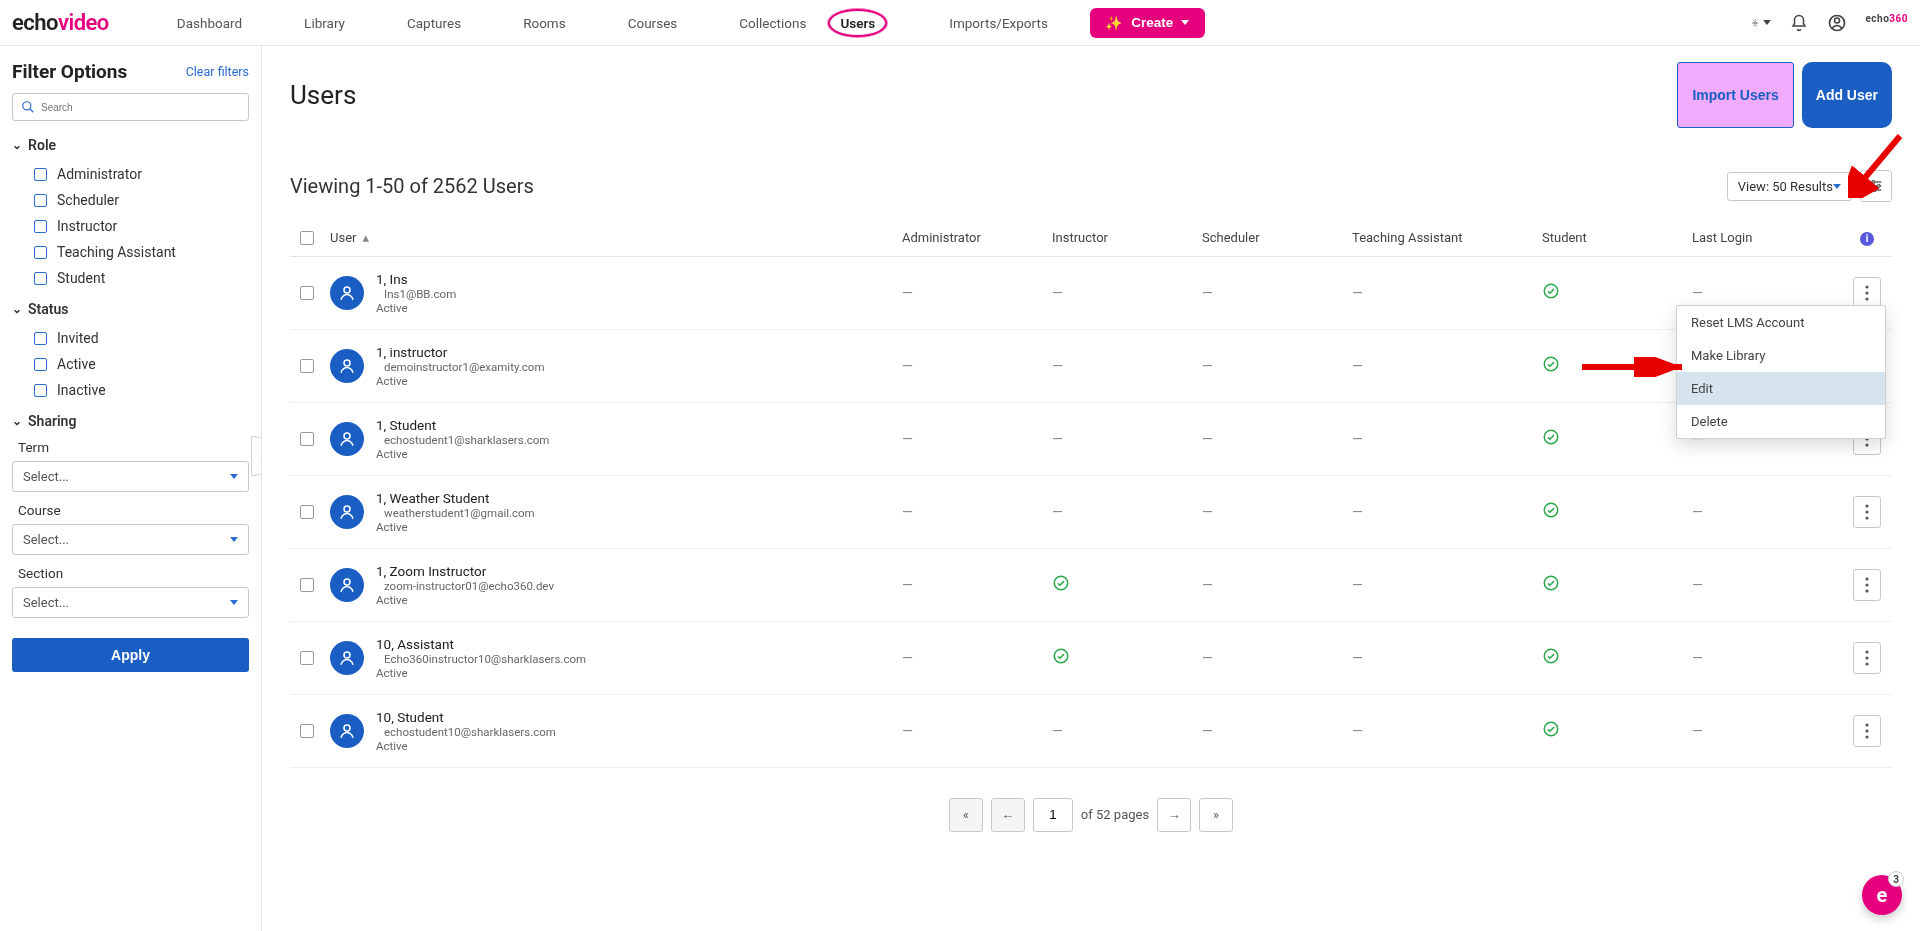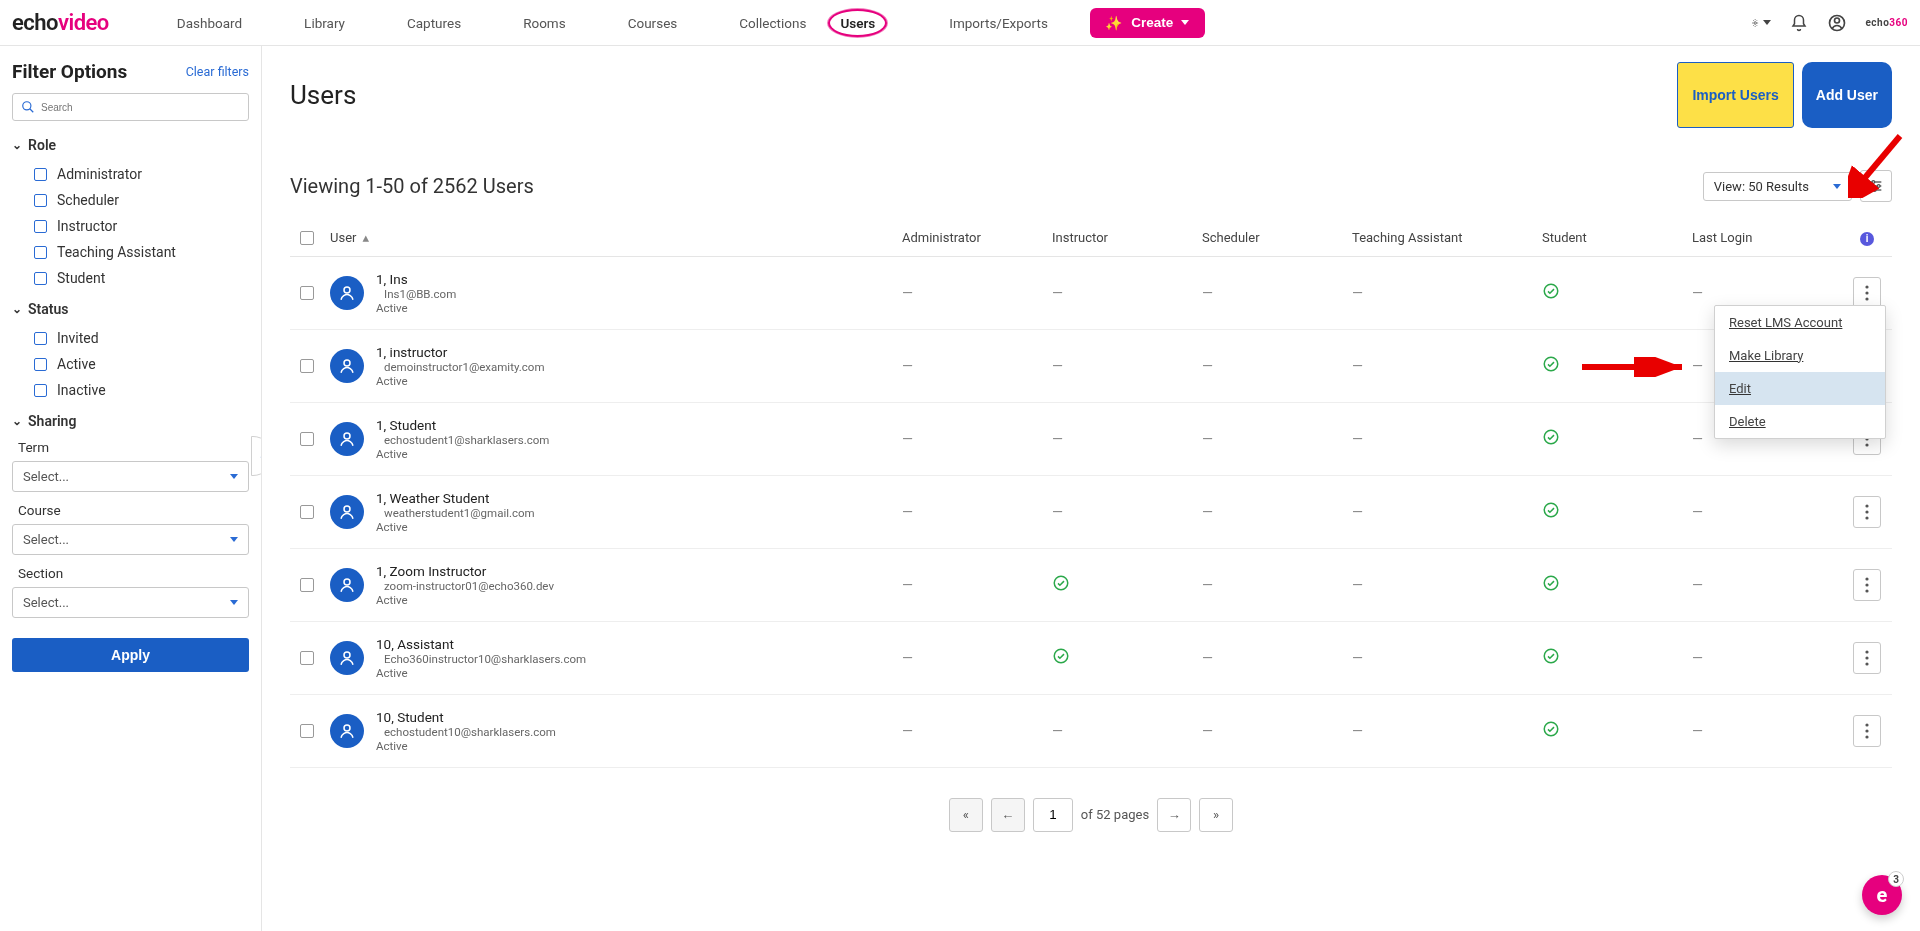--- a/index.html
+++ b/index.html
@@ -9,21 +9,21 @@
   .topnav { display: flex; align-items: center; height: 46px; padding: 0 12px; border-bottom: 1px solid #e5e5e5; }
   .logo { font-size: 22px; font-weight: 600; letter-spacing: -0.5px; margin-right: 28px; }
   .logo .echo { color: #222; }
   .logo .video { color: #e6007e; }
   .nav-items { display: flex; gap: 22px; align-items: center; }
   .nav-item { color: #555; text-decoration: none; font-size: 13.5px; cursor: pointer; padding-left: 40px; }
   .nav-item.circled { position: relative; padding: 4px 10px; border: 2px solid #e6007e; border-radius: 50%/50%; font-weight: 600; color: #222; }
   .nav-item.circled::after { content:""; position:absolute; inset:-3px; border: 2px solid rgba(230,0,126,.5); border-radius: 50%/50%; pointer-events:none; }
   .create-btn { margin-left: 20px; background: #e6007e; color: #fff; border: none; border-radius: 6px; padding: 7px 16px; font-size: 13.5px; font-weight: 600; display: flex; align-items: center; gap: 8px; cursor: pointer; }
   .create-btn .wand { font-size: 14px; }
-  .nav-right { margin-left: auto; display: flex; align-items: center; gap: 18px; }
+  .nav-right { margin-left: auto; display: flex; gap: 18px; }
   .nav-icon { width: 20px; height: 20px; display: flex; align-items: center; justify-content: center; cursor: pointer; color: #444; }
 
   
   .main { display: flex; height: calc(100vh - 46px); }
   .sidebar { width: 262px; border-right: 1px solid #e5e5e5; padding: 12px 12px 20px 12px; position: relative; overflow-y: auto; }
   .content { flex: 1; padding: 16px 28px; overflow-y: auto; position: relative; }
 
   .collapse-handle { position: absolute; right: -12px; top: 390px; width: 22px; height: 40px; border: 1px solid #d0d0d0; border-radius: 0 20px 20px 0; background: #fff; display:flex; align-items:center; justify-content:center; color:#2a6bd4; cursor:pointer; z-index:5; }
 
   .filter-header { display:flex; align-items:center; justify-content:space-between; margin: 2px 0 10px; }
@@ -38,48 +38,48 @@
   .sq { width: 13px; height: 13px; border: 1.5px solid #2a6bd4; border-radius: 2px; display:inline-block; }
 
   .sel-label { font-size: 13.5px; margin: 10px 0 6px 6px; display:block; color:#333; }
   .select { border: 1px solid #c8c8c8; border-radius: 3px; padding: 7px 10px; display:flex; justify-content:space-between; align-items:center; font-size: 13px; color:#555; cursor:pointer; background:#fff; }
   .apply-btn { width: 100%; margin-top: 20px; background: #1a5ec4; color: #fff; border:none; border-radius: 3px; padding: 9px 0; font-size: 14px; font-weight: 600; cursor:pointer; }
 
   
   .page-head { display:flex; align-items:center; justify-content:space-between; }
   .page-title { font-size: 26px; font-weight: 400; color: #222; }
   .head-actions { display:flex; gap: 8px; }
-  .btn-outline { border: 1px solid #1a5ec4; color:#1a5ec4; background:#fde047; border-radius: 3px; padding: 24px 14px; font-size: 14px; font-weight: 600; cursor:pointer; }
+  .btn-outline { border: 1px solid #1a5ec4; color:#1a5ec4; background:#f0abfc; border-radius: 3px; padding: 24px 14px; font-size: 14px; font-weight: 600; cursor:pointer; }
   .btn-primary { border: none; background:#1a5ec4; color:#fff; border-radius: 10px; padding: 8px 14px; font-size: 14px; font-weight: 600; cursor:pointer; }
 
   .subhead { display:flex; justify-content:space-between; align-items:center; margin-top: 42px; margin-bottom: 18px; }
   .subtitle { font-size: 20px; font-weight: 400; color:#333; }
   .view-controls { display:flex; gap: 8px; align-items:center; }
-  .view-drop { border:1px solid #c8c8c8; border-radius: 3px; padding: 6px 10px; display:flex; gap:24px; align-items:center; font-size: 13px; cursor:pointer; }
+  .view-drop { border:1px solid #c8c8c8; border-radius: 3px; padding: 6px 10px; display:flex; gap:0; align-items:center; font-size: 13px; cursor:pointer; }
   .filter-icon-btn { border:1px solid #c8c8c8; border-radius: 3px; width: 32px; height: 32px; display:flex; align-items:center; justify-content:center; cursor:pointer; }
 
   
   .tbl-head { display: grid; grid-template-columns: 40px 1fr 150px 150px 150px 190px 150px 150px 50px; padding: 10px 0; font-size: 13px; color:#444; border-bottom: 1px solid #e5e5e5; align-items:center; }
   .tbl-head .usercol { display:flex; align-items:center; gap:6px; padding-left: 0; }
   .tbl-head .col { text-align:left; }
   .info-dot { width: 14px; height: 14px; border-radius: 50%; background:#5858dd; color:#fff; font-size:10px; display:inline-flex; align-items:center; justify-content:center; font-weight:700; }
 
   .row { display: grid; grid-template-columns: 40px 1fr 150px 150px 150px 190px 150px 150px 50px; align-items:center; padding: 14px 0; border-bottom: 1px solid #eee; position:relative; }
   .chk { width: 14px; height: 14px; border: 1px solid #999; border-radius: 2px; margin-left: 10px; cursor:pointer; }
   .user-cell { display:flex; align-items:center; gap: 12px; }
   .avatar { width: 34px; height: 34px; border-radius: 50%; background: #1a5ec4; color:#fff; display:flex; align-items:center; justify-content:center; }
   .uname { font-size: 13.5px; color:#222; }
   .uemail { font-size: 11.5px; color:#666;margin-left:8px; }
   .ustatus { font-size: 11.5px; color:#666; }
   .dash { color:#888; text-align:left; }
   .check-green { color: #2ba84a; text-align:left; }
   .more-btn { width: 28px; height: 32px; border:1px solid #c8c8c8; border-radius: 3px; display:flex; align-items:center; justify-content:center; cursor:pointer; background:#fff; }
 
   
-  .ctx-menu { position: absolute; right: 6px; top: 48px; width: 172px; background:#fff; border:1px solid #d0d0d0; border-radius: 2px; box-shadow: 0 6px 18px rgba(0,0,0,.15); z-index: 20; text-decoration: underline; }
+  .ctx-menu { position: absolute; right: 6px; top: 48px; width: 210px; background:#fff; border:1px solid #d0d0d0; border-radius: 2px; box-shadow: 0 6px 18px rgba(0,0,0,.15); z-index: 20; }
   .ctx-item { padding: 9px 14px; font-size: 13px; color:#444; cursor:pointer; }
   .ctx-item:hover, .ctx-item.hovered { background: #d6e4f0; }
 
   
   .arrow { position: absolute; z-index: 30; }
   .arrow svg { display:block; }
 
   
   .pager { display:flex; align-items:center; justify-content:center; gap: 8px; margin-top: 30px; font-size: 13px; color:#555; }
   .pg-btn { width: 34px; height: 34px; border:1px solid #c8c8c8; border-radius: 3px; display:flex; align-items:center; justify-content:center; background:#f5f5f5; cursor:pointer; }

